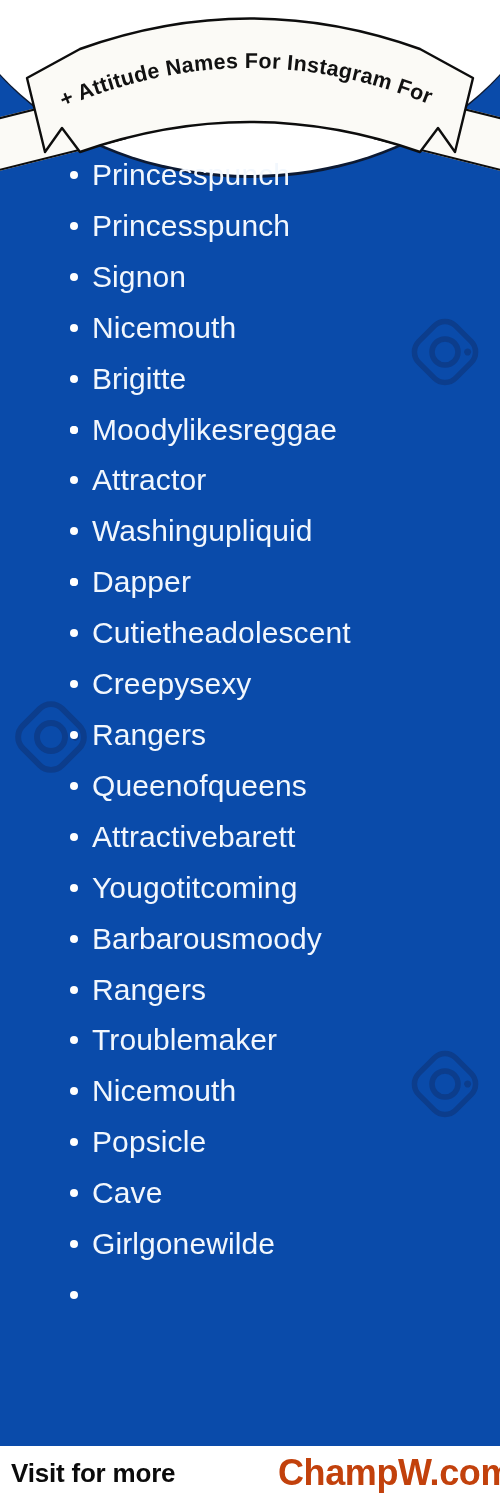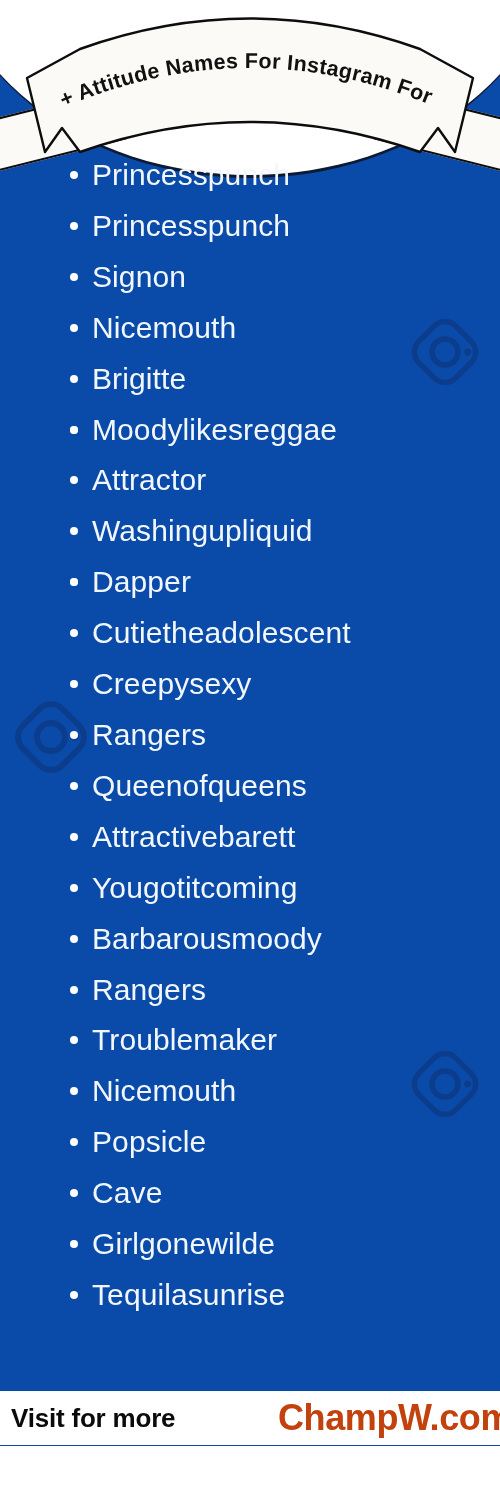--- a/index.html
+++ b/index.html
@@ -116,21 +116,21 @@
   }
   .wm svg { display: block; }
   .wm-1 { left: 405px; top: 312px; }
   .wm-2 { left: 8px;  top: 694px; }
   .wm-3 { left: 405px; top: 1044px; }
 
   
   .footer {
     position: absolute;
     left: 0;
-    top: 1391px;
+    top: 1446px;
     width: 500px;
     height: 54px;
     background: #ffffff;
     z-index: 8;
     display: flex;
     align-items: center;
   }
   .footer-left {
     position: absolute;
     left: 11px;
@@ -229,21 +229,21 @@
       <li><span class="bullet"></span><span>Queenofqueens</span></li>
       <li><span class="bullet"></span><span>Attractivebarett</span></li>
       <li><span class="bullet"></span><span>Yougotitcoming</span></li>
       <li><span class="bullet"></span><span>Barbarousmoody</span></li>
       <li><span class="bullet"></span><span>Rangers</span></li>
       <li><span class="bullet"></span><span>Troublemaker</span></li>
       <li><span class="bullet"></span><span>Nicemouth</span></li>
       <li><span class="bullet"></span><span>Popsicle</span></li>
       <li><span class="bullet"></span><span>Cave</span></li>
       <li><span class="bullet"></span><span>Girlgonewilde</span></li>
-      <li><span class="bullet"></span><span>Tequilasunrise</span></li>
+      <li><span class="bullet"></span></li>
     </ul>
 
   <div class="footer">
     <span class="footer-left">Visit for more</span>
     <span class="footer-right">ChampW.com</span>
   </div>
 
 </div>
 
 </body></html>

